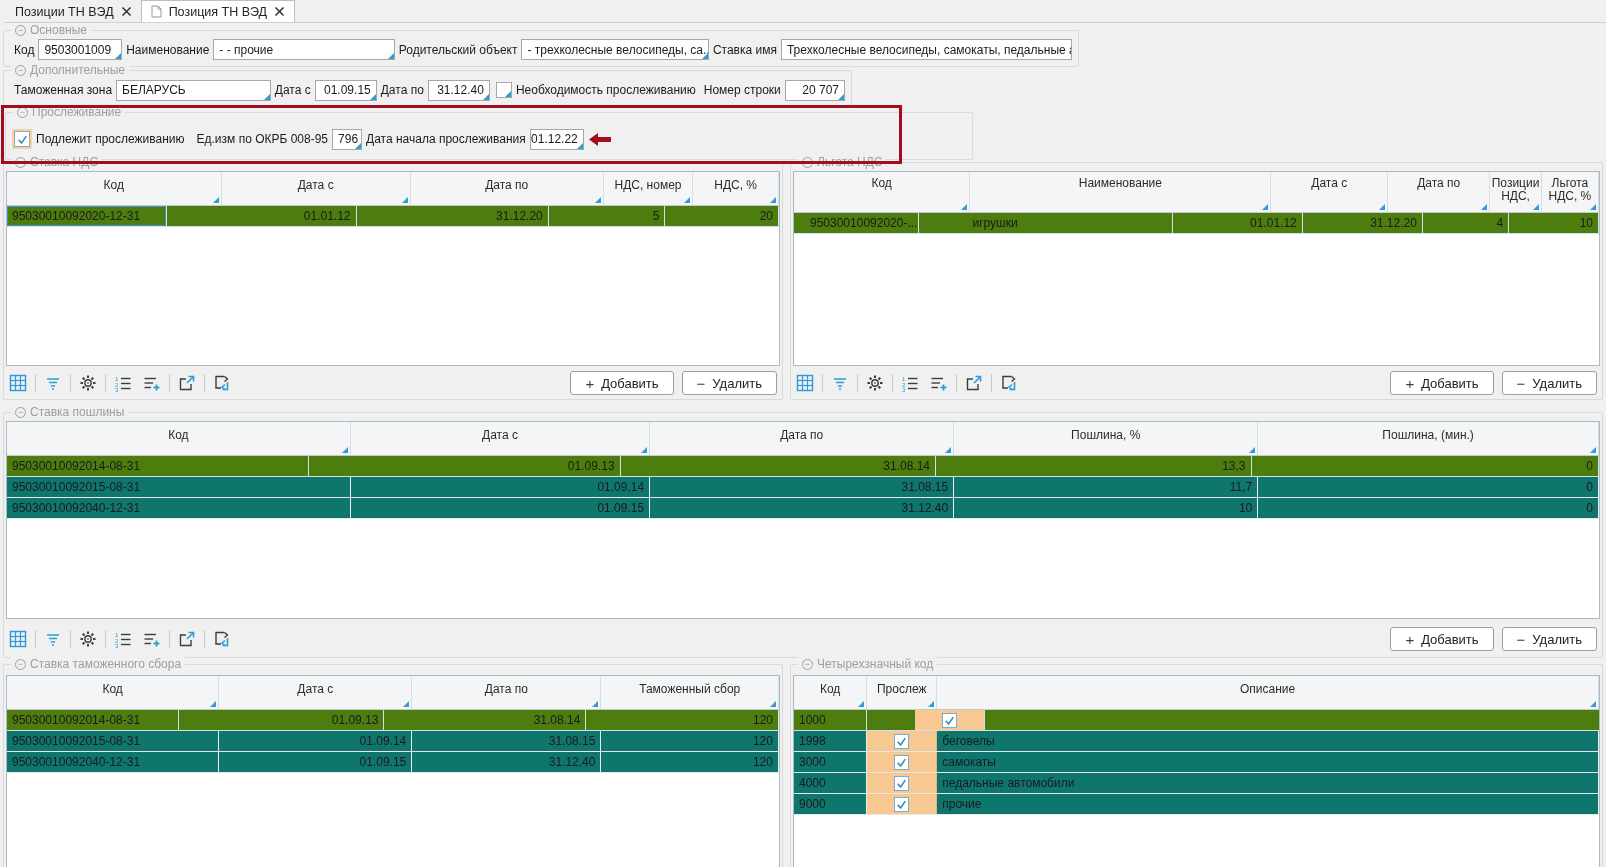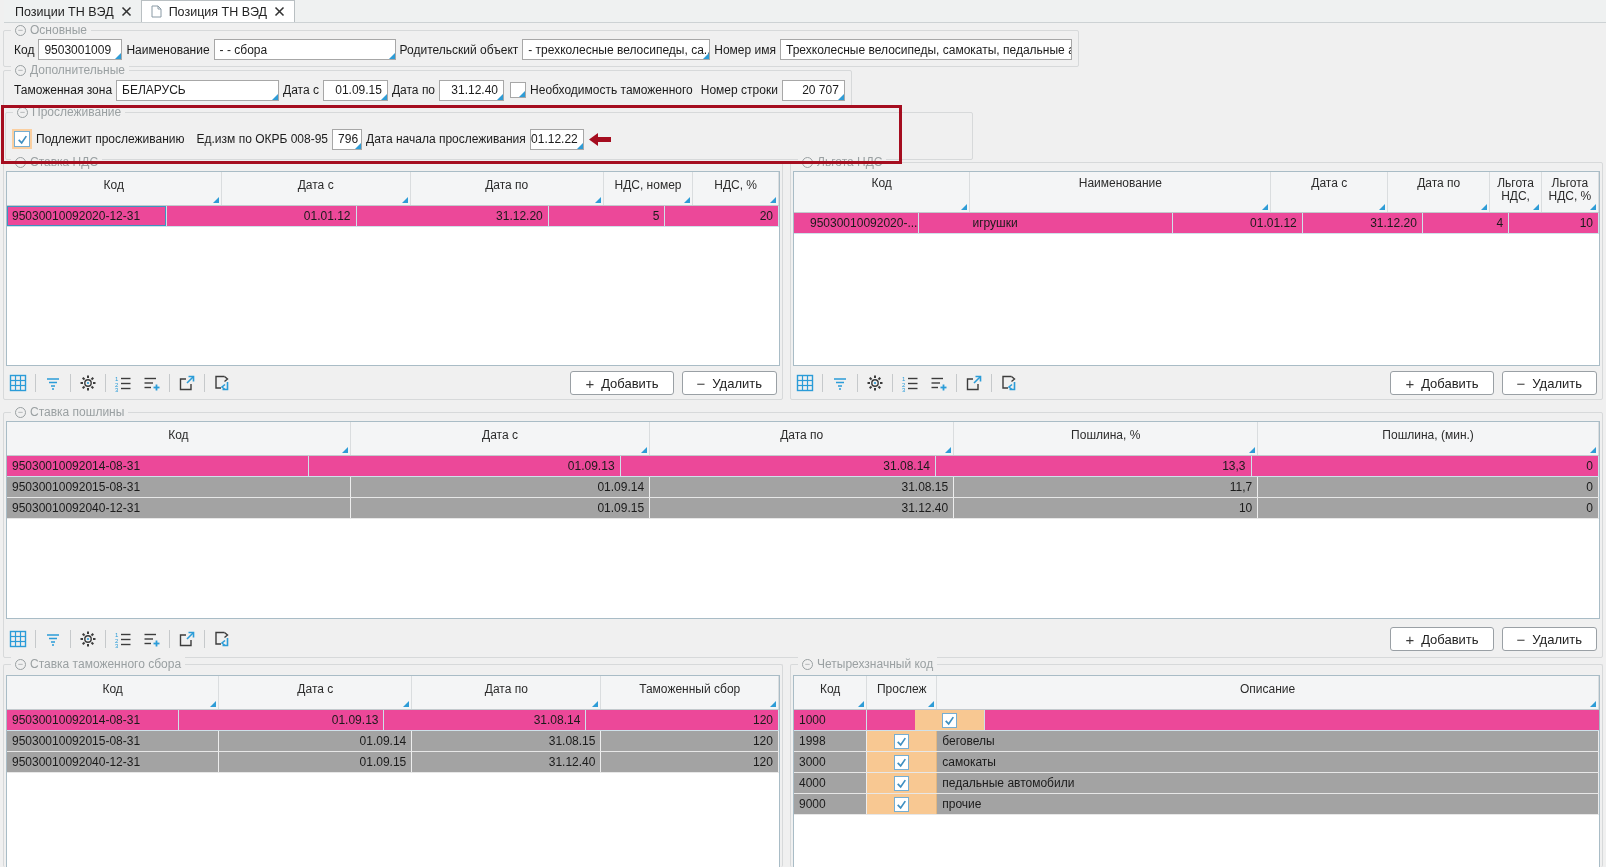--- a/index.html
+++ b/index.html
@@ -34,22 +34,22 @@
   .red-box { position:absolute; left:1px; top:105px; width:901px; height:59px; border:3px solid #a50d1f; z-index:50; pointer-events:none; }
   .red-arrow { display:inline-flex; margin-left:5px; }
 
   
   .tbl { position:absolute; left:2px; right:2px; display:flex; flex-direction:column; background:#fff; border:1px solid #a9bcc6; overflow:hidden; }
   .tbl-head { display:flex; background:#f4f5f6; border-bottom:1px solid #c3c9cd; flex:0 0 34px; }
   .th { position:relative; display:flex; align-items:center; justify-content:center; text-align:center; padding:2px 4px 9px 4px; border-right:1px solid #dadddf; color:#2b2b2b; line-height:13px; overflow:hidden; }
   .tbl-head.vtop .th { align-items:flex-start; padding-top:5px; }
   .th:after { content:""; position:absolute; right:2px; bottom:2px; border-left:6px solid transparent; border-bottom:6px solid #2e9cd6; }
   .tbl-body { flex:1; display:flex; flex-direction:column; background:#fff; }
-  .tr { display:flex; flex:0 0 21px; border-bottom:1px solid #e7e7e7; background:#a3a3a3; }
-  .tr.sel { background:#ec4899; border-bottom-color:#cfe1ea;gap:48px; }
+  .tr { display:flex; flex:0 0 21px; border-bottom:1px solid #e7e7e7; background:#0f766e; }
+  .tr.sel { background:#4d7c0f; border-bottom-color:#cfe1ea;gap:48px; }
   .td { display:flex; align-items:center; padding:0 5px; white-space:nowrap; overflow:hidden; border-right:1px solid #ededed; }
   .tr.sel .td { border-right-color:#cfe1ea; }
   .td.focus { box-shadow:inset 0 0 0 1px #3e93c0; }
   .td.chk { justify-content:center; background:#f8c892; border-right:1px solid #e4b77f; padding:0; }
   .td .cb { width:15px; height:15px; background:#fff; border:1px solid #76aed2; display:flex; align-items:center; justify-content:center; }
 
   
   .toolbar { position:absolute; left:2px; right:2px; bottom:2px; height:28px; display:flex; align-items:center; gap:5px; }
   .tb-btn { width:24px; height:22px; display:inline-flex; align-items:center; justify-content:center; flex:0 0 auto; }
   .tb-sep { width:1px; height:18px; background:#c6c9cb; flex:0 0 auto; }
@@ -100,42 +100,42 @@
 
   <div class="gb" style="left:3px; top:30px; width:1076px; height:37px;">
     <div class="gb-label">
         <span class="coll">−</span>
         <span>Основные</span>
       </div>
     <div class="frow">
       <span class="lb">Код</span>
       <div class="fld corner" style="width:84px;">9503001009</div>
       <span class="lb">Наименование</span>
-      <div class="fld corner" style="width:182px;">- - сбора</div>
+      <div class="fld corner" style="width:182px;">- - прочие</div>
       <span class="lb">Родительский объект</span>
       <div class="fld corner" style="width:188px;">- трехколесные велосипеды, са...</div>
-      <span class="lb">Номер имя</span>
+      <span class="lb">Ставка имя</span>
       <div class="fld" style="width:292px;">Трехколесные велосипеды, самокаты, педальные авт...</div>
     </div>
   </div>
 
   <div class="gb" style="left:3px; top:70px; width:849px; height:38px;">
     <div class="gb-label">
         <span class="coll">−</span>
         <span>Дополнительные</span>
       </div>
     <div class="frow">
       <span class="lb">Таможенная зона</span>
       <div class="fld corner" style="width:163px;">БЕЛАРУСЬ</div>
       <span class="lb">Дата с</span>
       <div class="fld right corner" style="width:65px;">01.09.15</div>
       <span class="lb">Дата по</span>
       <div class="fld right corner" style="width:65px;">31.12.40</div>
       <span class="cbx corner" style="margin-left:6px;"></span>
-      <span class="lb">Необходимость таможенного</span>
+      <span class="lb">Необходимость прослеживанию</span>
       <span class="lb">Номер строки</span>
       <div class="fld right corner" style="width:63px;">20 707</div>
     </div>
   </div>
 
   <div class="red-box"></div>
   <div class="gb" style="left:5px; top:112px; width:968px; height:48px;">
     <div class="gb-label">
         <span class="coll">−</span>
         <span>Прослеживание</span>
@@ -298,21 +298,21 @@
           <div class="th" style="width: 37.4%;">
             <span>Наименование</span>
           </div>
           <div class="th" style="width: 14.5%;">
             <span>Дата с</span>
           </div>
           <div class="th" style="width: 12.7%;">
             <span>Дата по</span>
           </div>
           <div class="th" style="width: 6.4%;">
-            <span>Льгота НДС, </span>
+            <span>Позиции НДС, </span>
           </div>
           <div class="th" style="width: 7.1%;">
             <span>Льгота НДС, %</span>
           </div>
         </div>
         <div class="tbl-body">
           <div class="tr sel">
             <div class="td" style="width: 21.9%; justify-content: flex-start; padding-left: 16px;">95030010092020-...</div>
             <div class="td" style="width: 37.4%; justify-content: flex-start;">игрушки</div>
             <div class="td" style="width: 14.5%; justify-content: flex-end;">01.01.12</div>

